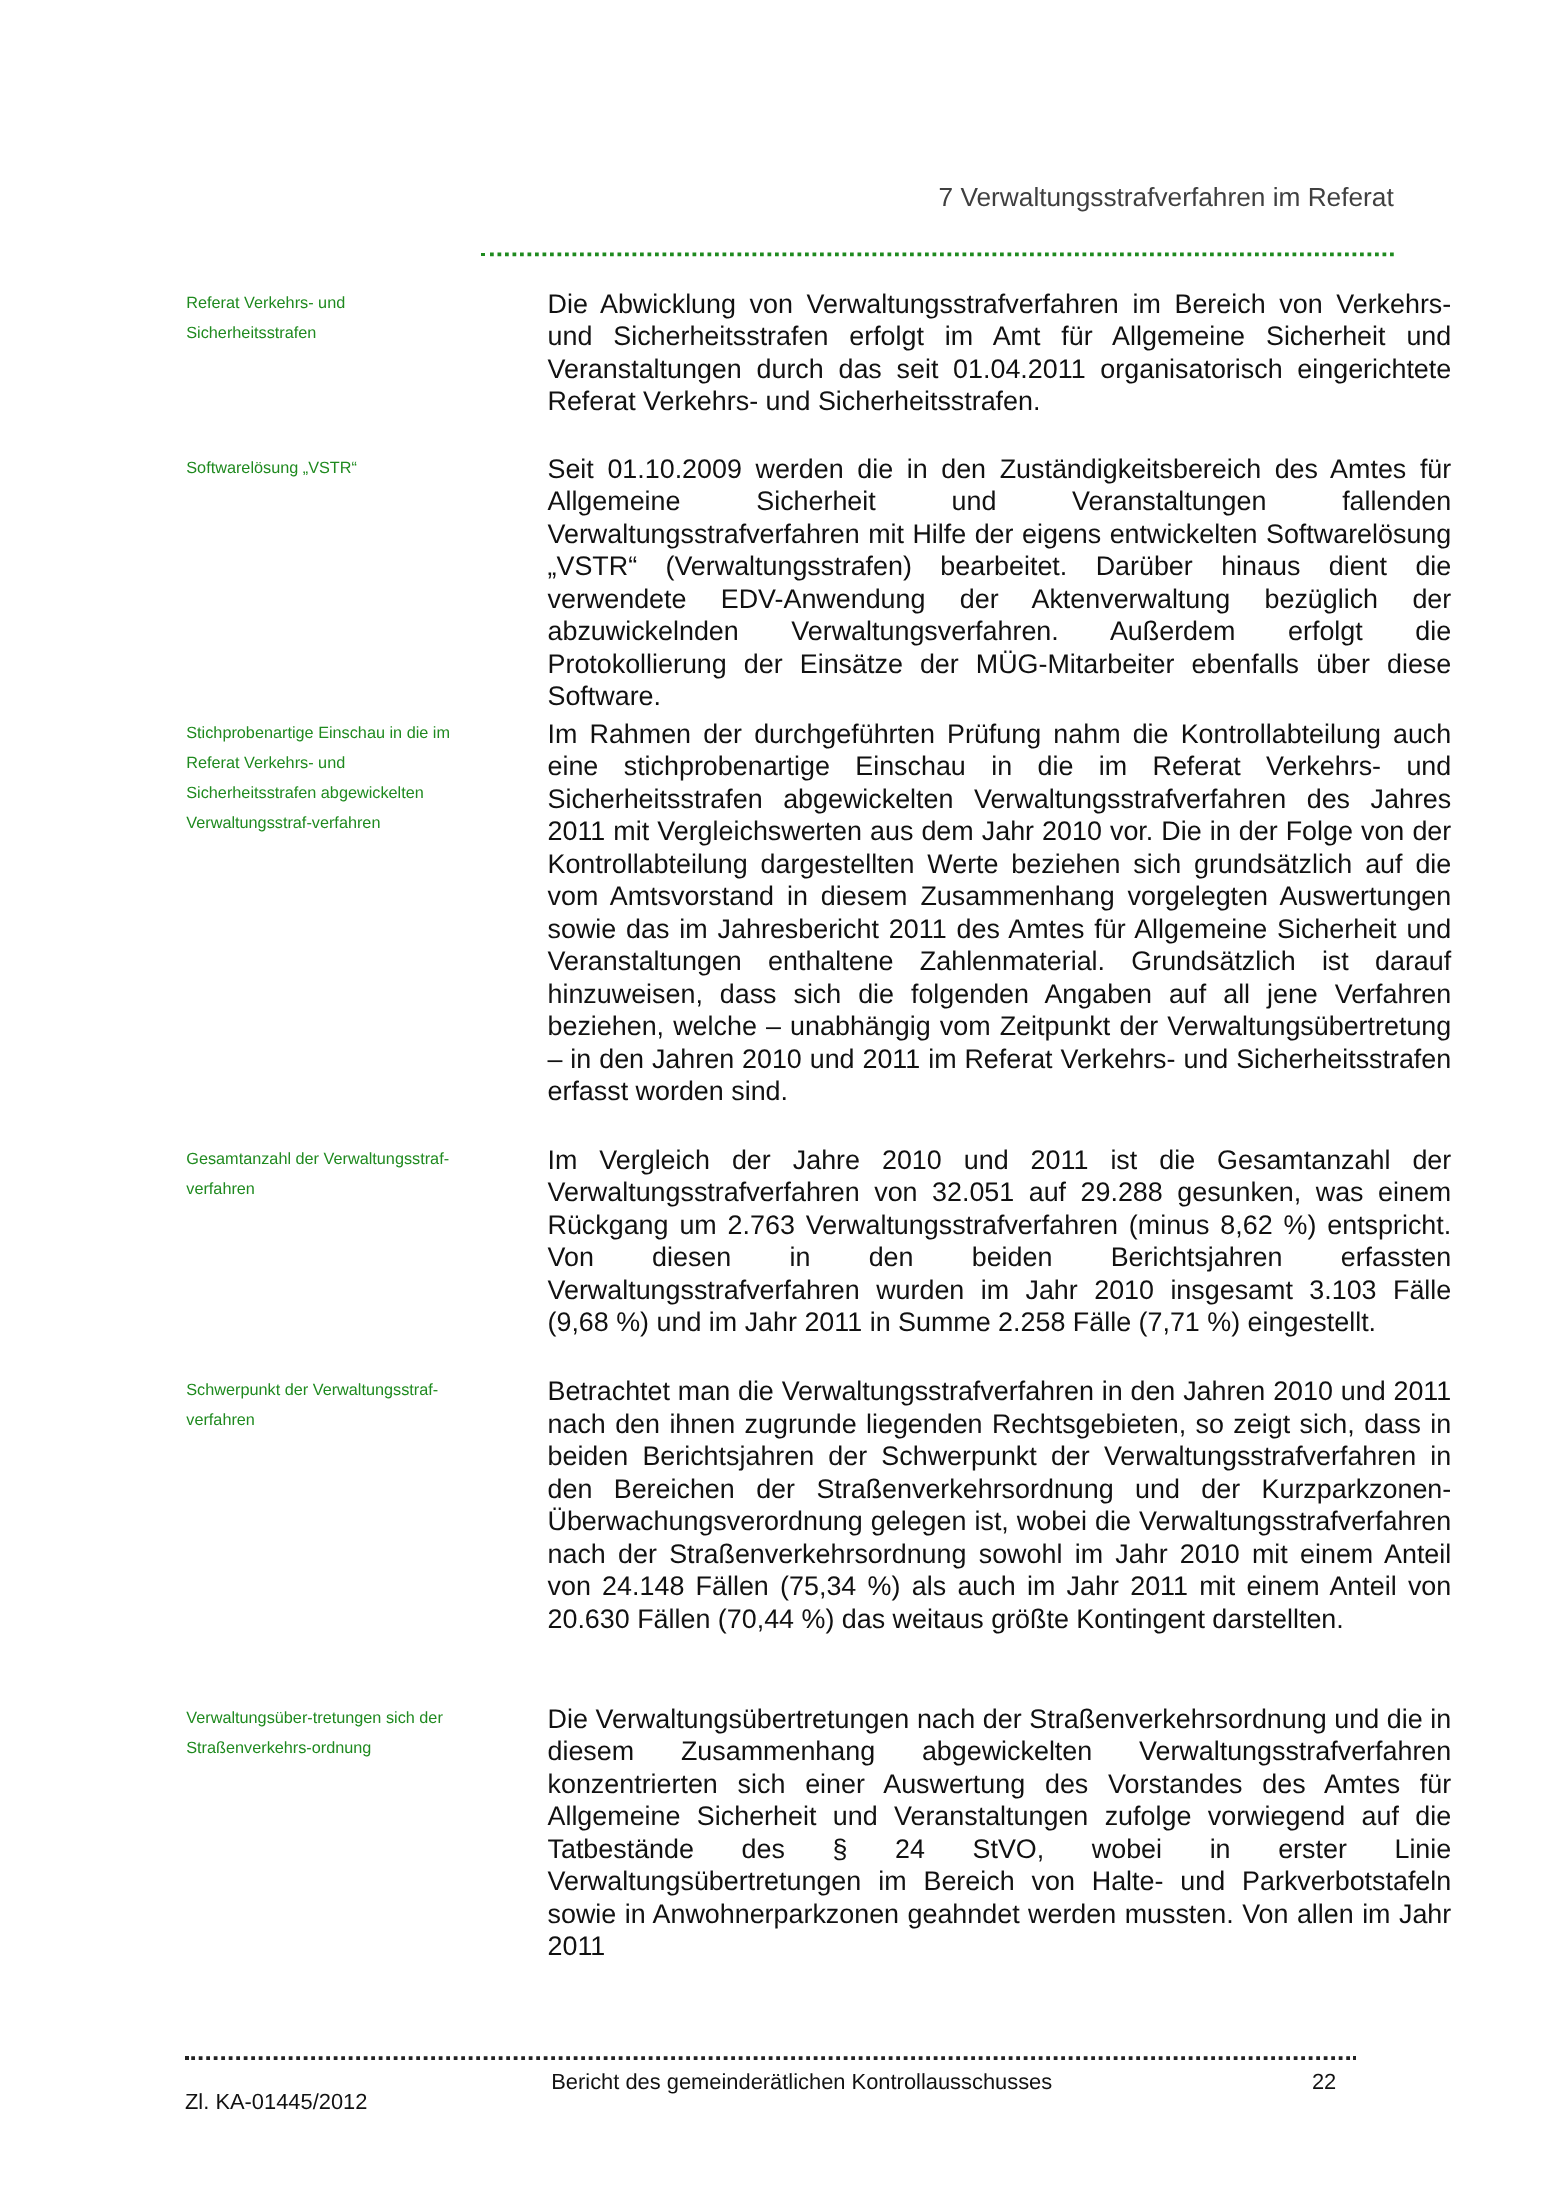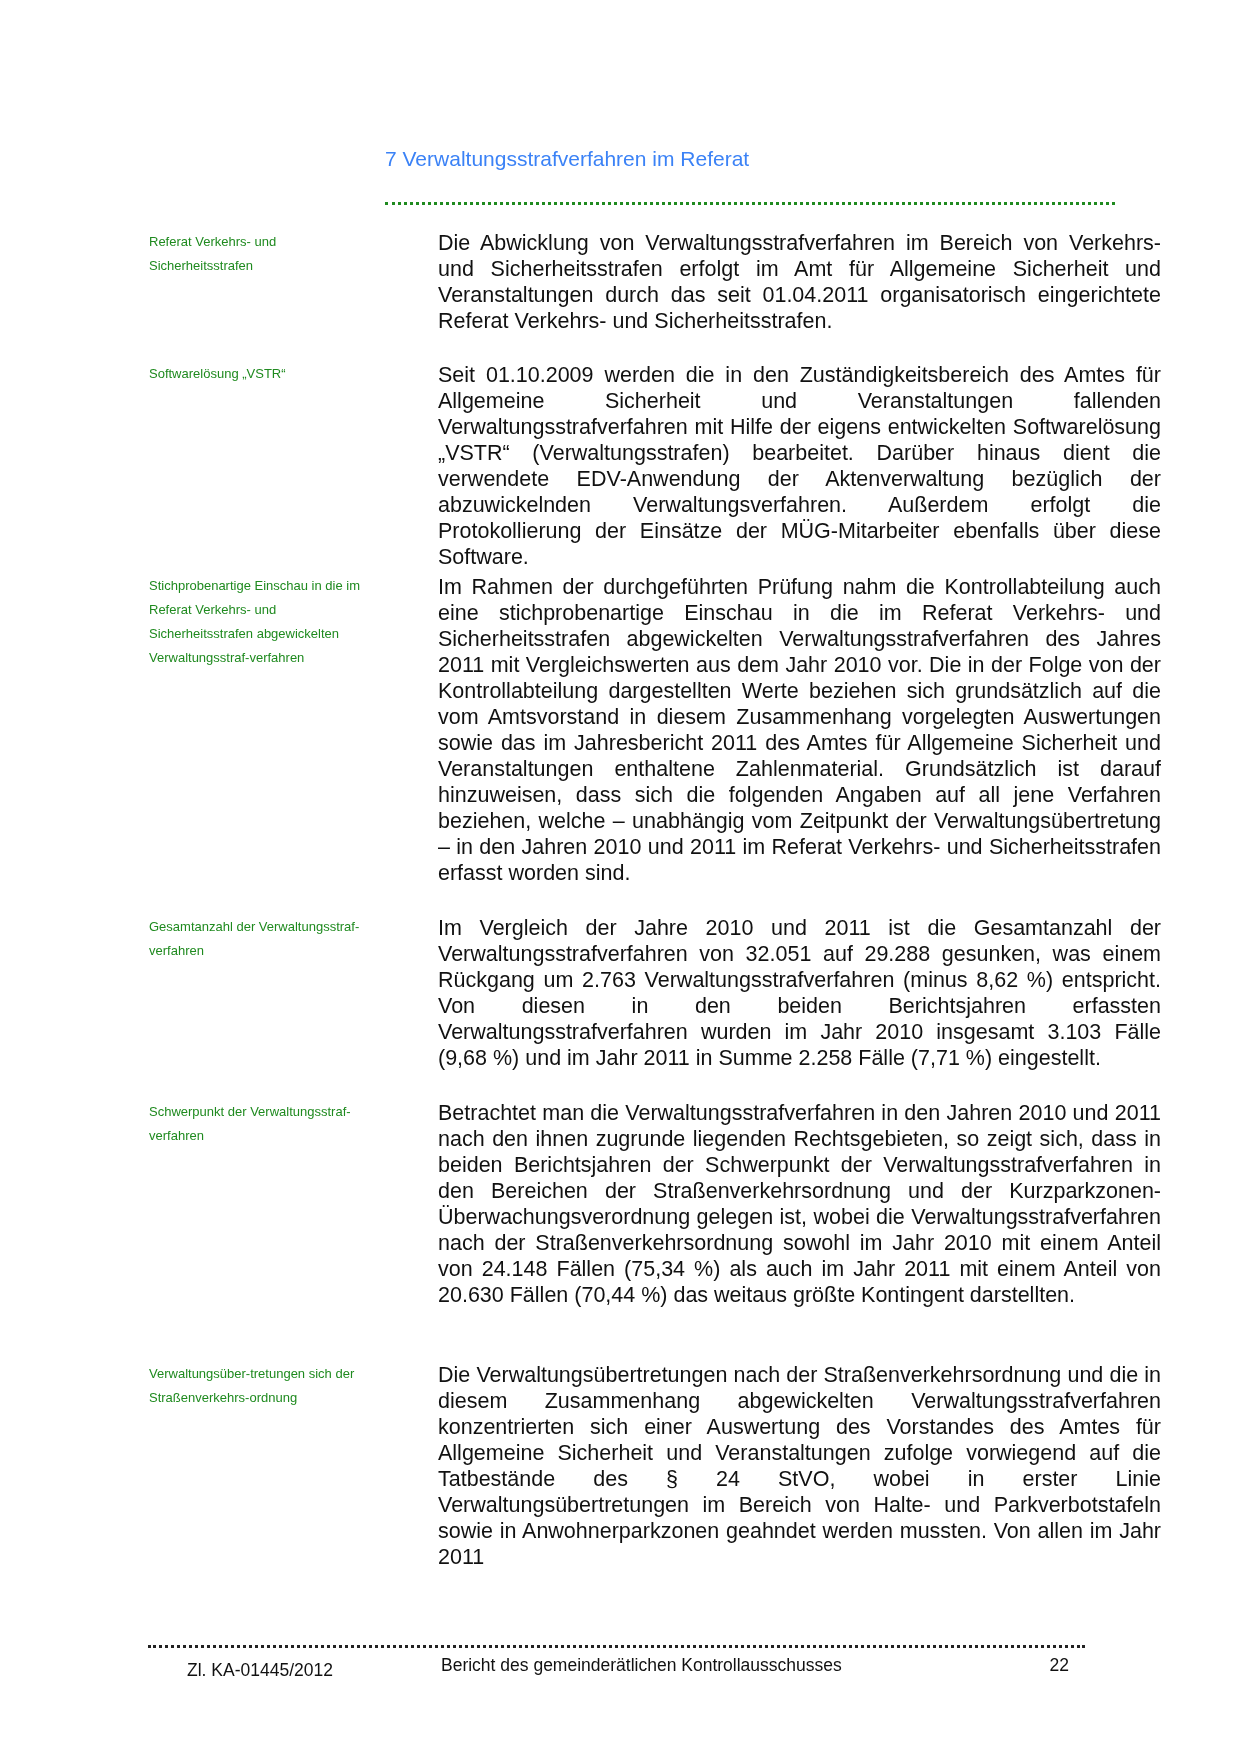--- a/index.html
+++ b/index.html
@@ -1,30 +1,30 @@
 <!DOCTYPE html>
 <html><head>
 <meta charset="utf-8">
 <style>
   html, body { margin: 0; padding: 0; background: #ffffff; }
   body { width: 1240px; height: 1755px; position: relative; overflow: hidden;
          font-family: "Liberation Sans", "DejaVu Sans", sans-serif; color: #111; }
-  .header { position: absolute; left: 385px; top: 146px; width: 730px; text-align: left;
-            color: #3b82f6; font-size: 21px; line-height: 25px; }
+  .header { position: absolute; left: 385px; top: 146px; width: 730px; text-align: right;
+            color: #404040; font-size: 21px; line-height: 25px; }
   .header-rule { position: absolute; left: 385px; top: 202px; width: 730px; height: 0;
                  border-top: 3px dotted #1f8a1f; }
   .margin-label { position: absolute; left: 149px; width: 220px; color: #1f8a1f;
                   font-size: 13px; line-height: 24px; }
   .body-text { position: absolute; left: 390px; width: 723px; font-size: 21.5px;
                line-height: 26px; text-align: justify; color: #111; margin-left: 48px; }
   .footer-rule { position: absolute; left: 148px; top: 1645px; width: 937px; height: 0;
                  border-top: 3px dotted #222; }
   .footer { position: absolute; left: 148px; top: 1655px; width: 937px; height: 24px;
             font-size: 17.5px; color: #111; }
-  .footer .left { position: absolute; left: 0; top: 5px; margin-left: 39px; }
+  .footer .left { position: absolute; left: 0; top: 16px; }
   .footer .center { position: absolute; left: 293px; top: 0; }
   .footer .right { position: absolute; right: 16px; top: 0; margin-left: 48px; }
 </style>
 </head>
 <body>
 
 <div class="header">
   <div>7 Verwaltungsstrafverfahren im Referat</div>
 </div>
 <div class="header-rule"></div>

